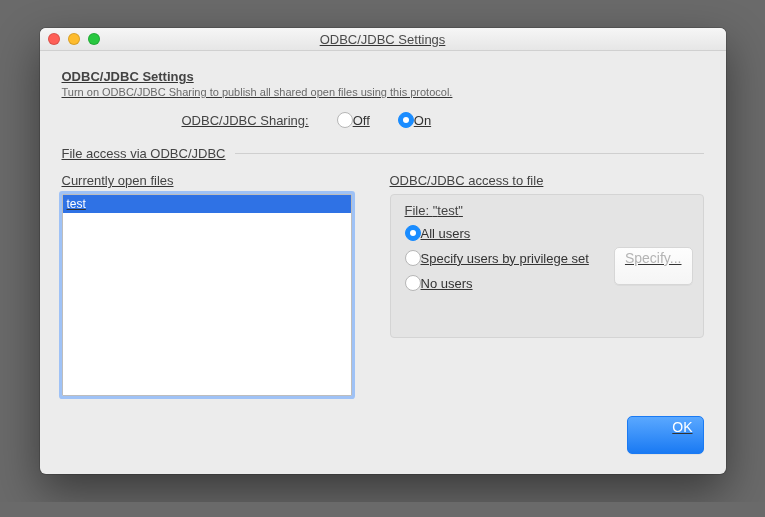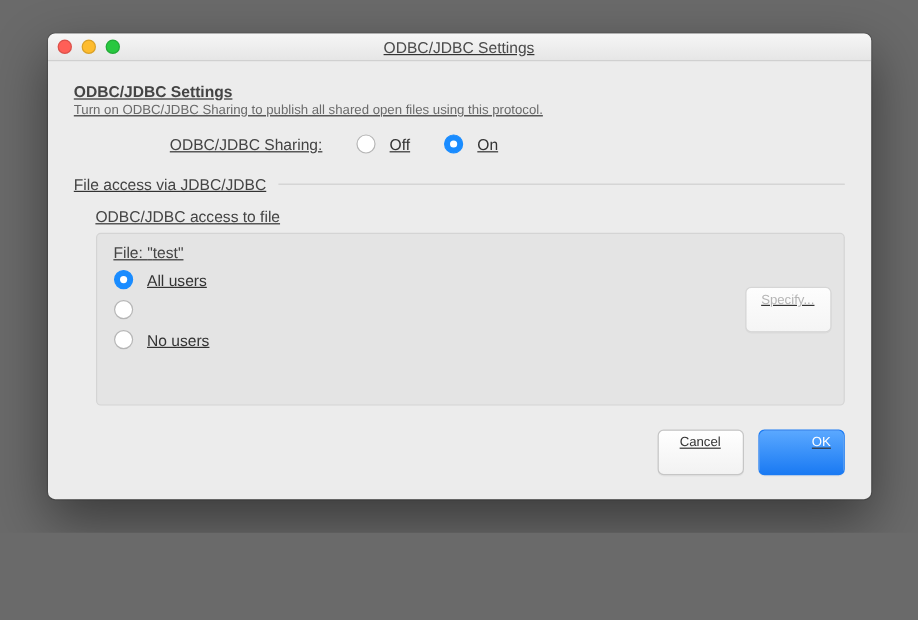--- a/index.html
+++ b/index.html
@@ -57,31 +57,31 @@
   }
   .subtext {
     color: #6a6a6a;
     font-size: 11px;
     margin-bottom: 14px;
   }
   .sharing-row {
     display: flex;
     align-items: center;
     gap: 28px;
-    margin-left: 80px;
+    margin-left: 120px;
     margin-bottom: 18px;
   }
   .sharing-label {
     text-align: right;
     color: #444;
   }
   .radio {
     display: inline-flex;
     align-items: center;
-    gap: 12px;
+    gap: 0;
     cursor: pointer;
   }
   .radio .knob {
     width: 16px; height: 16px; border-radius: 50%;
     background: #fff;
     border: 1px solid #b6b6b6;
     position: relative;
     box-sizing: border-box;
   }
   .radio .knob.checked {
@@ -138,35 +138,34 @@
     padding:8px 10px 12px 10px;
     min-height:122px;
   }
   .file-line {
     margin-left:4px;
     margin-bottom:4px;
     color:#444;
   }
   .access-opt {
     display:flex;
-    align-items:center;
     gap:6px;
     margin:3px 0 3px 4px;
     height:22px;
   }
   .btn {
     display:inline-block;
     min-width:72px;
     height:38px;
     line-height:20px;
     text-align:center;
     border:1px solid #c6c6c6;
     border-radius:5px;
     background:linear-gradient(#ffffff,#f2f2f2);
-    font-size:11px;
+    font-size:14px;
     color:#333;
     box-sizing:border-box;
     cursor:pointer;
     box-shadow: 0 1px 0 rgba(0,0,0,0.04);
     padding: 0 10px;
   }
   .btn.primary {
     background:linear-gradient(#5aa8ff,#1a7af3);
     border-color:#1a7af3;
     color:#fff;
@@ -210,52 +209,58 @@
         <span class="knob"></span>
         <span>Off</span>
       </label>
       <label class="radio">
         <span class="knob checked"></span>
         <span>On</span>
       </label>
     </div>
 
     <div class="hr-row">
-      <span>File access via JDBC/JDBC</span>
+      <span>File access via ODBC/JDBC</span>
       <span class="line"></span>
     </div>
 
     <div class="columns">
+      <div class="col-left">
+        <div class="list-label">Currently open files</div>
+        <div class="file-list-wrap">
+          <div class="file-item">test</div>
+        </div>
+      </div>
       <div class="col-right">
         <div class="list-label">ODBC/JDBC access to file</div>
         <div class="access-box">
           <div class="file-line">
             <span>File: </span>"<span>test</span>"
           </div>
           <div class="access-opt">
             <label class="radio">
               <span class="knob checked"></span>
               <span>All users</span>
             </label>
           </div>
           <div class="access-opt" style="justify-content:space-between;">
             <label class="radio">
               <span class="knob"></span>
+              <span>Specify users by privilege set</span>
             </label>
             <span class="btn disabled">Specify...</span>
           </div>
           <div class="access-opt">
             <label class="radio">
               <span class="knob"></span>
               <span>No users</span>
             </label>
           </div>
         </div>
       </div>
     </div>
 
     <div class="footer">
-      <span class="btn">Cancel</span>
       <span class="btn primary">OK</span>
     </div>
 
   </div>
 </div>
 
 </body></html>

